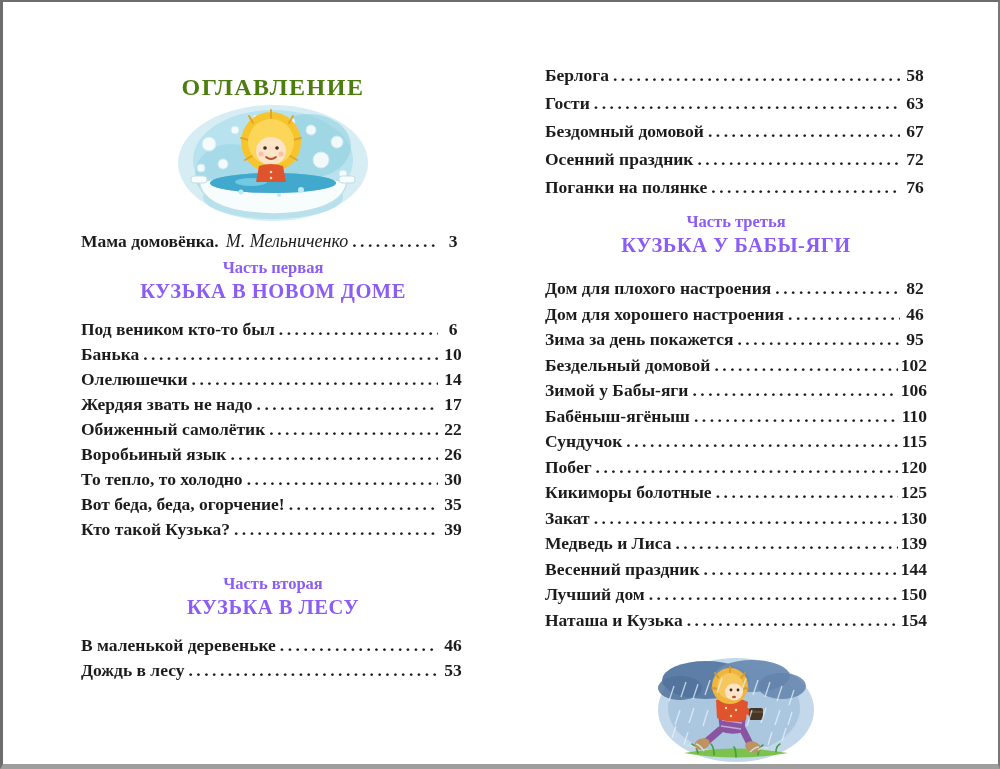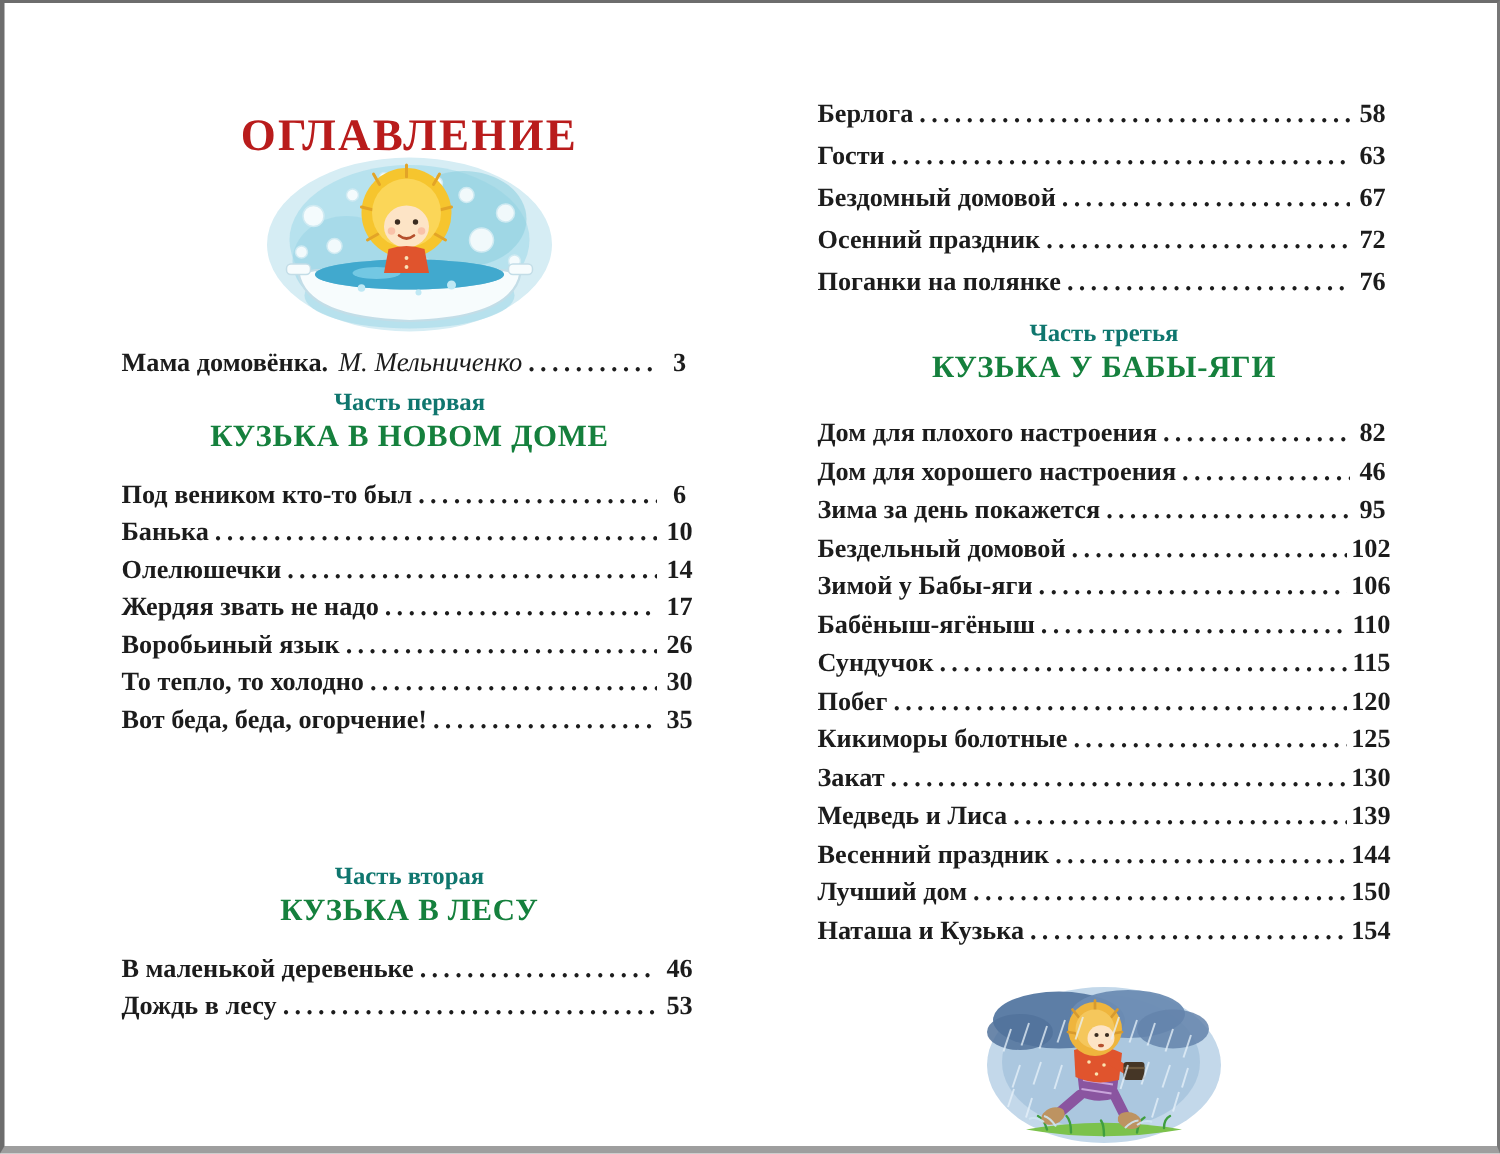--- a/index.html
+++ b/index.html
@@ -14,45 +14,45 @@
     border-left:3px solid #6d6d6d;
     border-right:2px solid #777777;
     border-bottom:5px solid #9e9e9e;
   }
   .col { position:absolute; top:0; height:769px; }
   .col-left  { left:78px;  width:384px; }
   .col-right { left:542px; width:382px; }
 
   .toc-main-title {
     position:absolute; top:72px; width:100%;
-    text-align:center; color:#b91c1c;
-    font-size:30px; font-weight:bold; letter-spacing:1.5px;
+    text-align:center; color:#4d7c0f;
+    font-size:24px; font-weight:bold; letter-spacing:1.5px;
   }
   .illus-bath {
     position:absolute; top:100px; left:50%; transform:translateX(-50%);
     width:204px; height:122px;
   }
   .illus-rain {
     position:absolute; top:650px; left:50%; transform:translateX(-50%);
     width:164px; height:114px;
   }
 
   .intro-row { position:absolute; top:227px; width:100%; }
   .sec { position:absolute; width:100%; }
   #sec1 { top:256px; }
   #sec2 { top:572px; }
   #sec3 { top:210px; }
   .top-entries { position:absolute; top:59px; width:100%; }
 
   .part-label {
-    text-align:center; color:#0f766e;
+    text-align:center; color:#8b5cf6;
     font-size:16.5px; font-weight:bold; height:22px;
   }
   .section-title {
-    text-align:center; color:#15803d;
+    text-align:center; color:#8b5cf6;
     font-size:20.5px; font-weight:bold; letter-spacing:0.5px; height:27px;
   }
   .entries { margin-top:10px; }
   #sec3 .entries { margin-top:15px; }
 
   .row {
     display:flex; align-items:baseline;
     height:25px; font-size:17.5px; font-weight:bold; line-height:25px;
     white-space:nowrap;
   }
@@ -159,39 +159,49 @@
           <span class="leader"></span>
           <span class="pagenum">14</span>
         </div>
 
         <div class="row">
           <span class="t">Жердяя звать не надо</span>
           <span class="leader"></span>
           <span class="pagenum">17</span>
         </div>
 
+        <div class="row">
+          <span class="t">Обиженный самолётик</span>
+          <span class="leader"></span>
+          <span class="pagenum">22</span>
+        </div>
 
         <div class="row">
           <span class="t">Воробьиный язык</span>
           <span class="leader"></span>
           <span class="pagenum">26</span>
         </div>
 
         <div class="row">
           <span class="t">То тепло, то холодно</span>
           <span class="leader"></span>
           <span class="pagenum">30</span>
         </div>
 
         <div class="row">
           <span class="t">Вот беда, беда, огорчение!</span>
           <span class="leader"></span>
           <span class="pagenum">35</span>
         </div>
 
+        <div class="row">
+          <span class="t">Кто такой Кузька?</span>
+          <span class="leader"></span>
+          <span class="pagenum">39</span>
+        </div>
       </div>
   </div>
 
   <div class="sec" id="sec2">
     <div class="part-label">Часть вторая</div>
     <div class="section-title">КУЗЬКА В ЛЕСУ</div>
     <div class="entries">
 
         <div class="row">
           <span class="t">В маленькой деревеньке</span>

